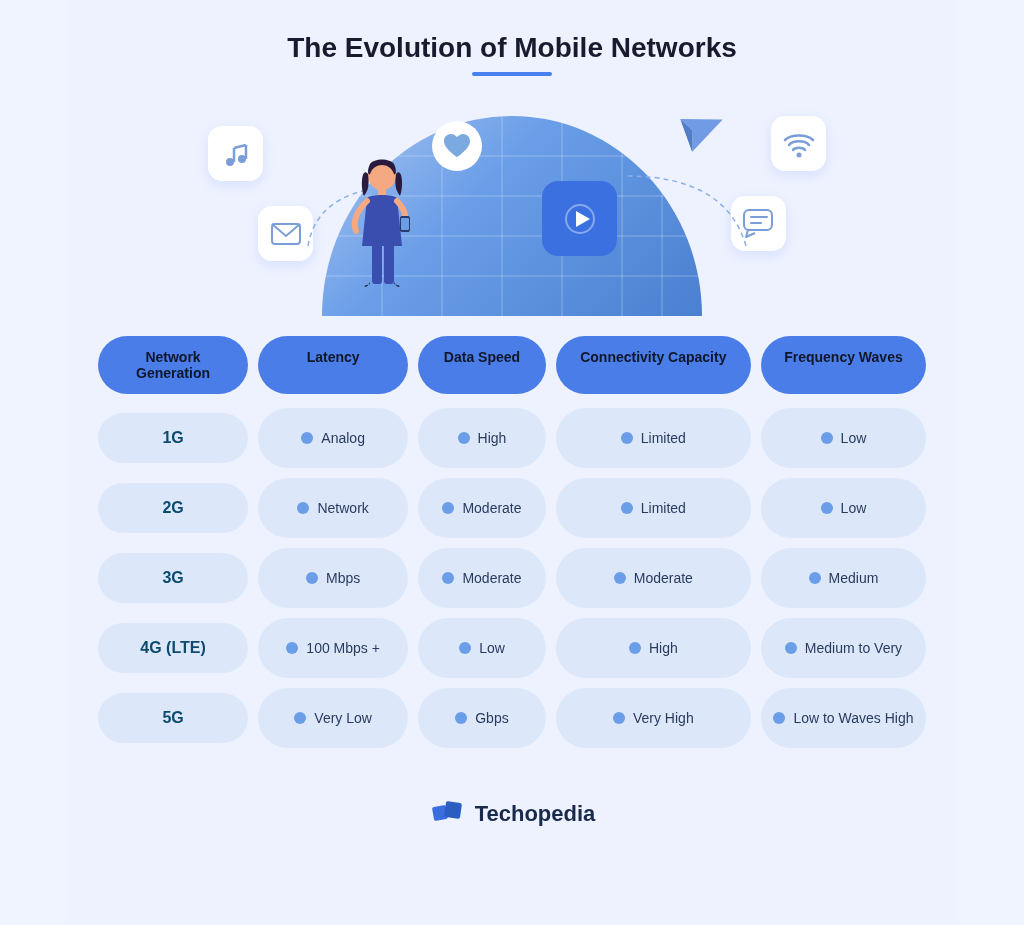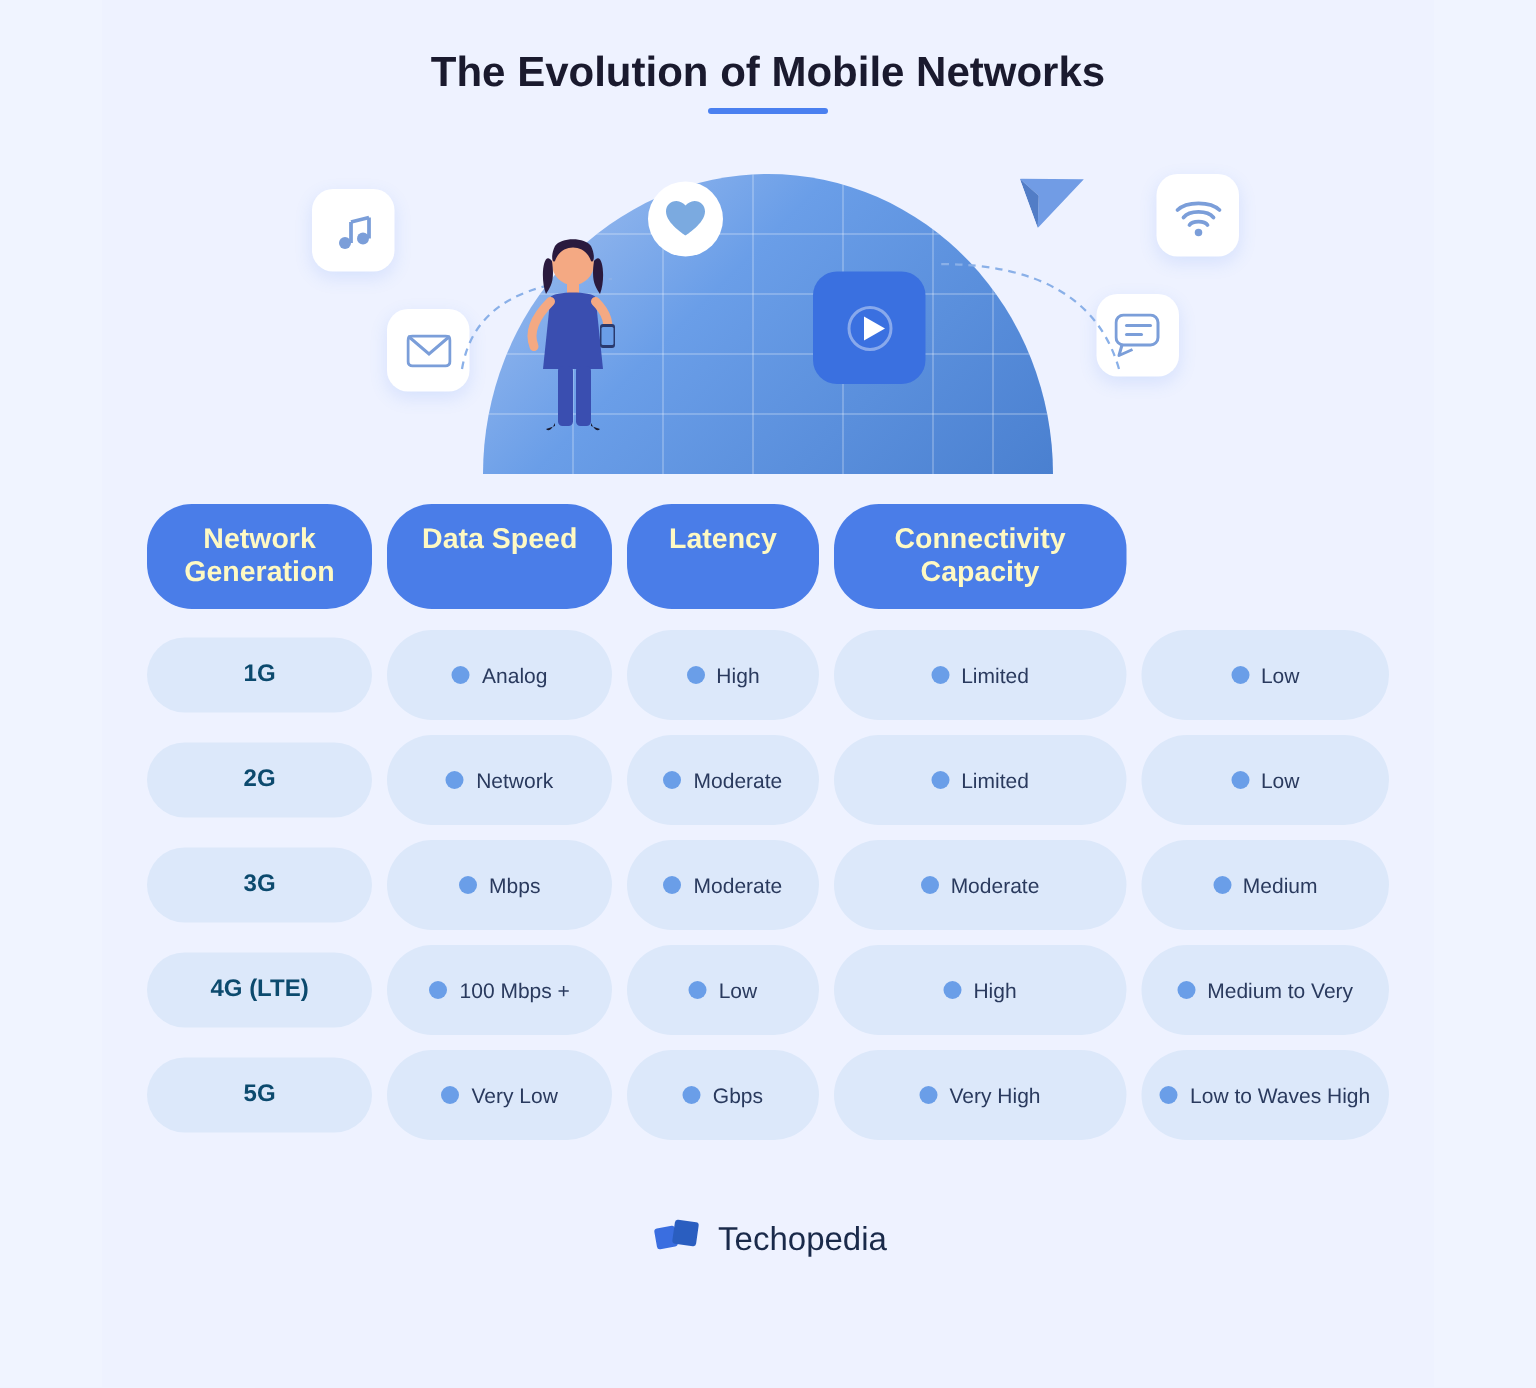--- a/index.html
+++ b/index.html
@@ -133,23 +133,23 @@
     }
     
     .table-header {
       display: grid;
       grid-template-columns: 1fr 1fr 0.85fr 1.3fr 1.1fr;
       gap: 10px;
       margin-bottom: 14px;
     }
     .header-cell {
       background: #4a7de8;
-      color: #fef9c3;
+      color: #0f172a;
       font-weight: 700;
-      font-size: 19px;
+      font-size: 14px;
       padding: 13px 10px;
       border-radius: 30px;
       text-align: center;
     }
     
     .table-body {
       display: flex;
       flex-direction: column;
       gap: 10px;
     }
@@ -194,21 +194,21 @@
       justify-content: center;
       gap: 10px;
       padding: 18px 0 10px;
     }
     .brand-logo {
       width: 36px;
       height: 36px;
     }
     .brand-name {
       font-size: 22px;
-      font-weight: 400;
+      font-weight: 700;
       color: #1a2a4a;
     }
     
     .woman-svg {
       width: 80px;
       height: 160px;
     }
   </style>
 </head>
 <body>
@@ -326,23 +326,24 @@
     </svg>
     <svg style="position:absolute;top:70px;right:200px;width:140px;height:90px;" viewBox="0 0 140 90" fill="none">
       <path d="M130 80 Q110 10 10 10" stroke="#8ab0e8" stroke-width="1.5" stroke-dasharray="5,4" fill="none"></path>
     </svg>
   </div>
 
   <div class="table-section">
 
     <div class="table-header">
       <div class="header-cell">Network Generation</div>
+      <div class="header-cell">Latency</div>
       <div class="header-cell">Data Speed</div>
-      <div class="header-cell">Latency</div>
       <div class="header-cell">Connectivity Capacity</div>
+      <div class="header-cell">Frequency Waves</div>
     </div>
 
     <div class="table-body">
 
       <div class="table-row">
         <div class="gen-cell">1G</div>
         <div class="data-cell">
           <span class="dot"></span>
           <span>Analog</span>
         </div>

